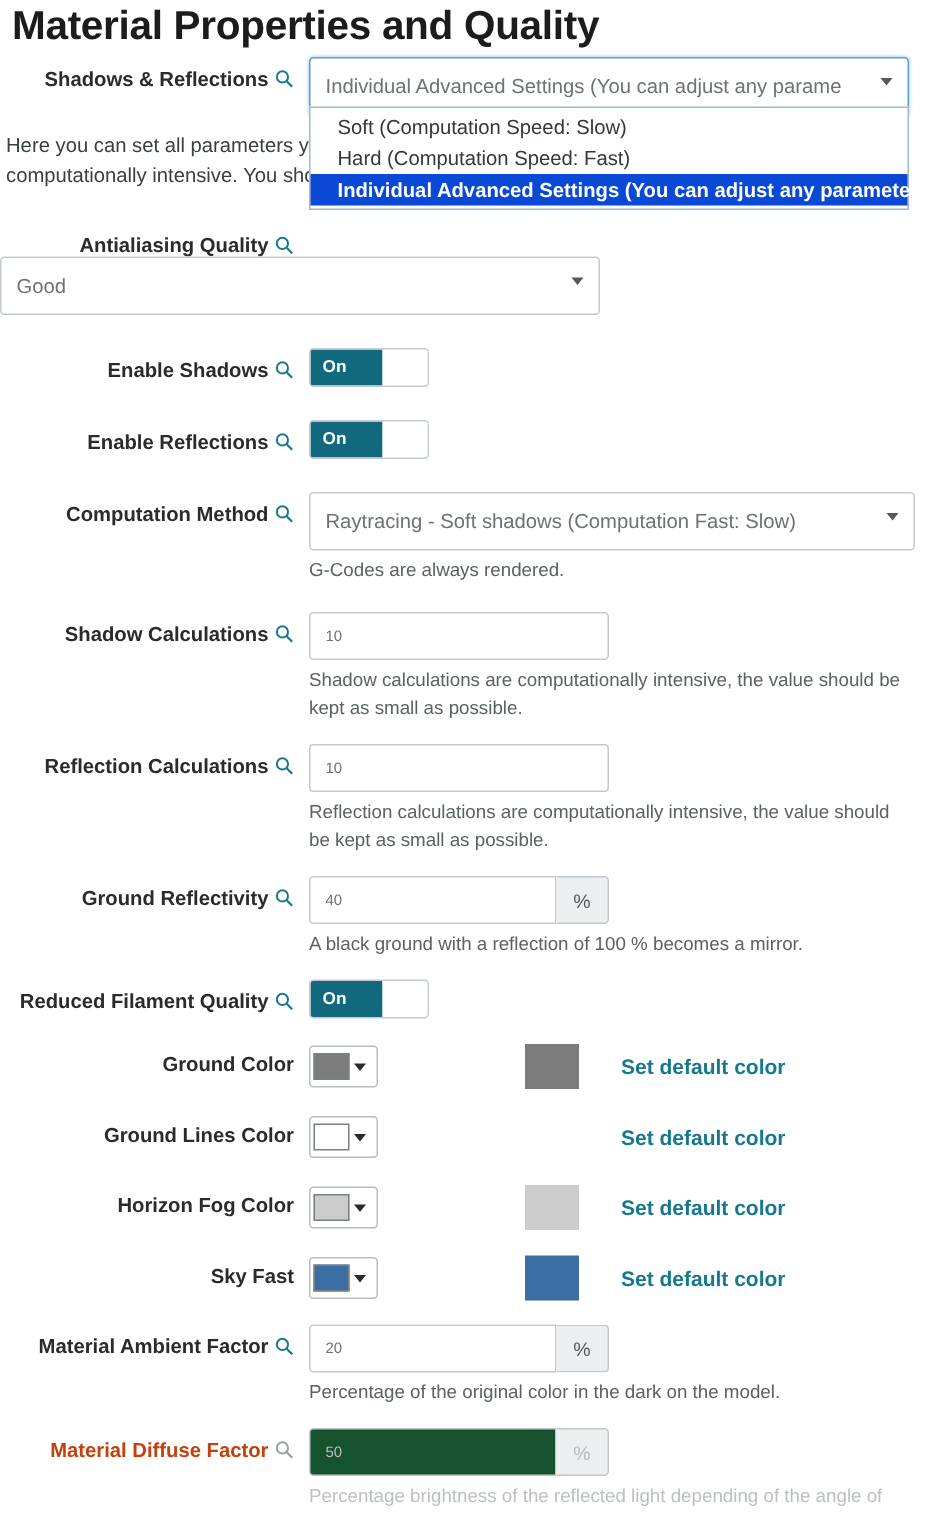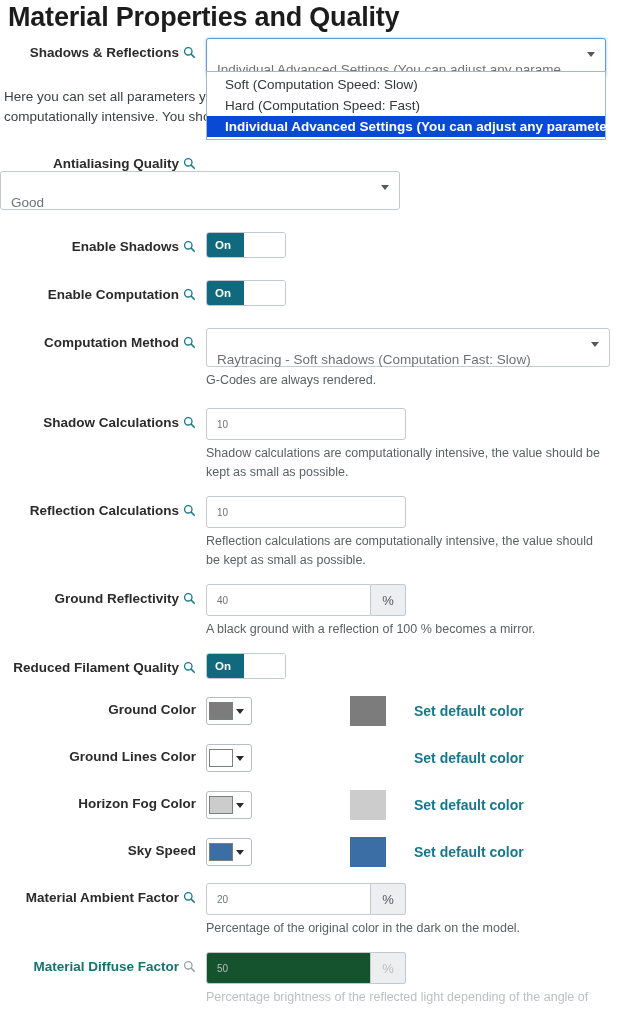--- a/index.html
+++ b/index.html
@@ -35,21 +35,21 @@
   .label-col {
     width: 206px;
     text-align: right;
     padding-right: 10px;
     font-size: 13.5px;
     font-weight: bold;
     color: #2b2b2b;
     padding-top: 6px;
     white-space: nowrap;
   }
-  .label-col.disabled { color: #0f766e; }
+  .label-col.disabled { color: #c2410c; }
   .field-col {
     width: 417px;
     padding-left: 0px;
   }
   .zoom-icon {
     display: inline-block;
     width: 13px;
     height: 13px;
     margin-left: 4px;
     position: relative;
@@ -59,21 +59,21 @@
   .zoom-icon svg { display: block; }
 
   select.styled, .fake-select {
     width: 400px;
     height: 39px;
     border: 1px solid #c2c9cf;
     border-radius: 3px;
     background: #ffffff;
     font-size: 13.5px;
     color: #6d7276;
-    padding: 16px 10px;
+    padding: 4px 10px;
     line-height: 30px;
     position: relative;
   }
   .fake-select .arrow {
     position: absolute;
     right: 10px;
     top: 13px;
     width: 0; height: 0;
     border-left: 4px solid transparent;
     border-right: 4px solid transparent;
@@ -119,21 +119,21 @@
   .toggle {
     width: 80px;
     height: 26px;
     border: 1px solid #c2c9cf;
     border-radius: 3px;
     background: #ffffff;
     display: flex;
     overflow: hidden;
   }
   .toggle .on {
-    width: 37px;
+    width: 48px;
     background: #11697e;
     color: #ffffff;
     font-size: 11.5px;
     font-weight: bold;
     display: flex;
     align-items: center;
     padding-left: 8px;
   }
   .toggle .off { flex: 1; background: #ffffff; }
 
@@ -270,21 +270,21 @@
     <div class="field-col">
       <div class="toggle">
         <div class="on">On</div>
         <div class="off"></div>
       </div>
     </div>
   </div>
 
   <div class="row" style="margin-top:22px;">
     <div class="label-col">
-      <span>Enable Computation</span><span class="zoom-icon"><svg viewBox="0 0 16 16" width="13" height="13">
+      <span>Enable Reflections</span><span class="zoom-icon"><svg viewBox="0 0 16 16" width="13" height="13">
             <circle cx="6.5" cy="6.5" r="4.6" fill="none" stroke="#16788f" stroke-width="1.6"></circle>
             <line x1="10" y1="10" x2="14.5" y2="14.5" stroke="#16788f" stroke-width="1.8"></line>
           </svg></span>
     </div>
     <div class="field-col">
       <div class="toggle">
         <div class="on">On</div>
         <div class="off"></div>
       </div>
     </div>
@@ -393,21 +393,21 @@
       <div class="color-picker">
         <div class="swatch-sm" style="background:#cccccc"></div>
         <div class="cp-arrow"></div>
       </div>
       <div class="swatch-lg" style="background:#cccccc"></div>
       <div class="set-default">Set default color</div>
     </div>
   </div>
 
   <div class="row" style="margin-top:17px;">
-    <div class="label-col">Sky Speed</div>
+    <div class="label-col">Sky Fast</div>
     <div class="field-col color-row">
       <div class="color-picker">
         <div class="swatch-sm" style="background:#3a6ea5"></div>
         <div class="cp-arrow"></div>
       </div>
       <div class="swatch-lg" style="background:#3a6ea5"></div>
       <div class="set-default">Set default color</div>
     </div>
   </div>
 

